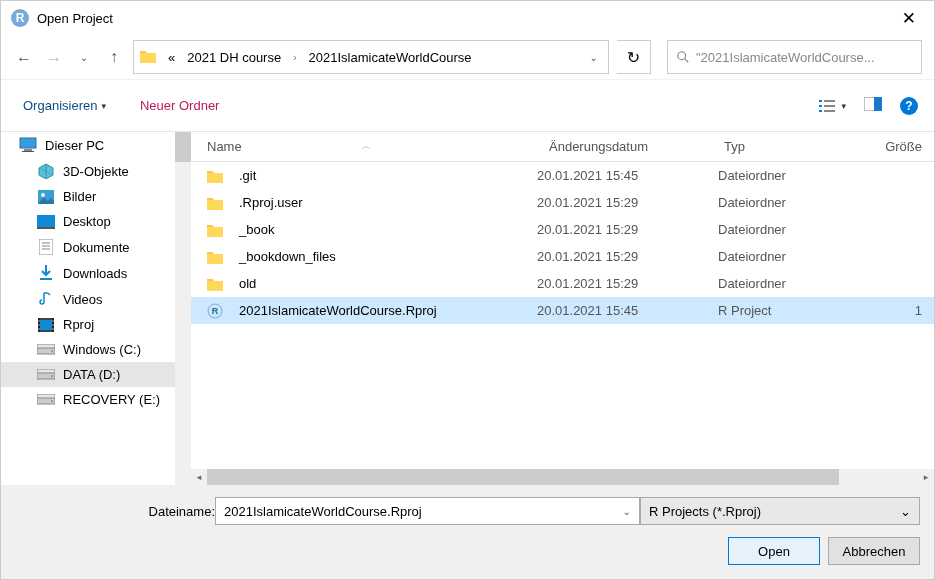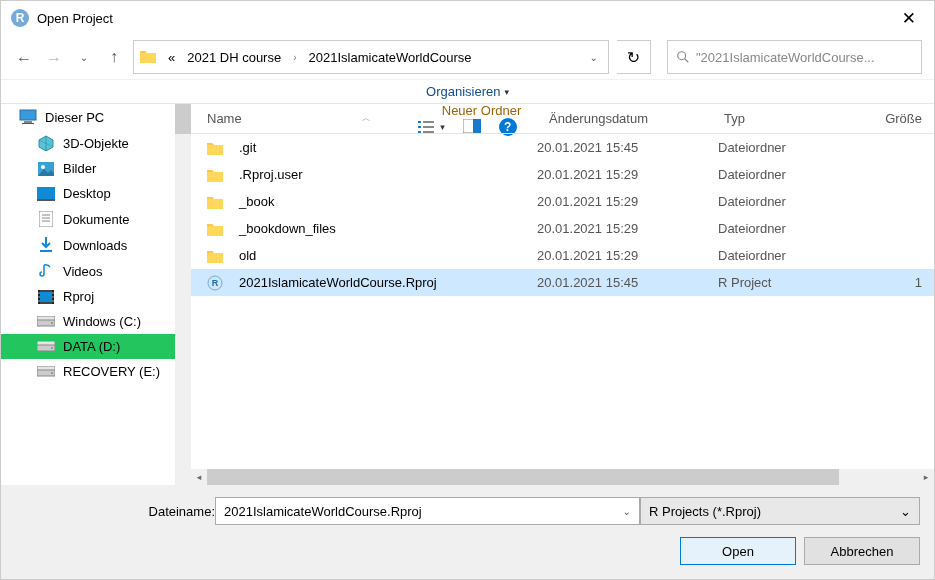--- a/index.html
+++ b/index.html
@@ -12,33 +12,33 @@
 .navbtn { width: 22px; height: 22px; display: flex; align-items: center; justify-content: center; cursor: pointer; color: #555; font-size: 16px; }
 .navbtn.disabled { color: #bbb; cursor: default; }
 .addrbar { flex: 1; border: 1px solid #ccc; height: 34px; display: flex; align-items: center; background: #fff; }
 .addrbar .foldericon { margin: 0 6px; }
 .crumb { padding: 0 6px; white-space: nowrap; }
 .crumb.sep { color: #777; font-size: 10px; }
 .addrbar .down { margin-left: auto; padding: 0 10px; color: #555; font-size: 10px; }
 .refresh { width: 34px; height: 34px; border: 1px solid #ccc; border-left: none; display: flex; align-items: center; justify-content: center; font-size: 16px; }
 .searchbox { width: 255px; height: 34px; border: 1px solid #ccc; display: flex; align-items: center; padding: 0 8px; margin-left: 8px; color: #888; overflow: hidden; white-space: nowrap; }
 .searchbox svg { margin-right: 6px; flex-shrink: 0; }
-.toolbar { display: flex; align-items: center; height: 25px; padding: 0 16px; border-bottom: 1px solid #e5e5e5; border-top: 1px solid #f0f0f0; flex-direction: column; }
+.toolbar { display: flex; align-items: center; height: 53px; padding: 0 16px; border-bottom: 1px solid #e5e5e5; border-top: 1px solid #f0f0f0; }
 .tbtn { display: flex; align-items: center; gap: 4px; padding: 4px 6px; cursor: pointer; color: #0e4d8a; }
 .tbtn .caret { font-size: 9px; color: #333; }
 .tspacer { flex: 1; }
 .viewopts { display: flex; align-items: center; gap: 18px; }
 .help { width: 18px; height: 18px; border-radius: 50%; background: #0078d7; color: #fff; display: flex; align-items: center; justify-content: center; font-size: 12px; font-weight: bold; }
 .body { flex: 1; display: flex; min-height: 0; }
 .sidebar { width: 190px; background: #fff; overflow: hidden; position: relative; }
 .scrollbar { position: absolute; right: 0; top: 0; width: 16px; height: 100%; background: #f0f0f0; }
 .thumb { width: 100%; height: 30px; background: #ccc; position: absolute; top: 0; }
 .treeitem { display: flex; align-items: center; gap: 8px; padding: 5px 8px 5px 18px; cursor: pointer; white-space: nowrap; }
 .treeitem.indent { padding-left: 36px; }
-.treeitem.selected { background: #22c55e; }
+.treeitem.selected { background: #e5e5e5; }
 .treeitem .icon { width: 18px; display: flex; justify-content: center; }
 .main { flex: 1; display: flex; flex-direction: column; min-width: 0; }
 .headerrow { display: flex; border-bottom: 1px solid #e5e5e5; height: 30px; align-items: center; color: #555; padding-left: 16px; }
 .col-name { flex: 1; display: flex; align-items: center; }
 .col-date { width: 175px; }
 .col-type { width: 150px; }
 .col-size { width: 60px; text-align: right; padding-right: 12px; }
 .sortind { margin-left: 120px; color: #999; font-size: 9px; }
 .filelist { flex: 1; overflow: auto; }
 .filerow { display: flex; align-items: center; height: 27px; padding-left: 16px; cursor: pointer; gap: 6px; }
@@ -55,24 +55,24 @@
 .hscroll .harrow.right { right: 0; }
 .footer { background: #f0f0f0; padding: 12px 14px 14px; }
 .footrow { display: flex; align-items: center; gap: 0; margin-bottom: 12px; }
 .footlabel { width: 200px; text-align: right; }
 .fileinput { flex: 1; height: 28px; border: 1px solid #aaa; background: #fff; display: flex; align-items: center; padding: 0 8px; }
 .fileinput .val { flex: 1; }
 .fileinput .dd { font-size: 10px; color: #555; }
 .filter { width: 280px; height: 28px; border: 1px solid #aaa; background: #e8e8e8; display: flex; align-items: center; padding: 0 8px; }
 .filter .val { flex: 1; }
 .buttonrow { display: flex; justify-content: flex-end; gap: 8px; }
-.btn { width: 116px; height: 28px; border: 1px solid #aaa; background: #e1e1e1; display: flex; align-items: center; justify-content: center; cursor: pointer; }
+.btn { width: 92px; height: 28px; border: 1px solid #aaa; background: #e1e1e1; display: flex; align-items: center; justify-content: center; cursor: pointer; }
 .btn.primary { border: 1px solid #0078d7; background: #e5f1fb; }
 .foldericon-svg { width: 16px; height: 14px; }
-.neworder { margin-left: 28px; color: #a16207; cursor: pointer; }
+.neworder { margin-left: 28px; color: #be185d; cursor: pointer; }
 </style>
 </head>
 <body>
 
 <div class="titlebar">
   <div class="rlogo">R</div>
   <div class="title">Open Project</div>
   <div class="closex">✕</div>
 </div>
 

